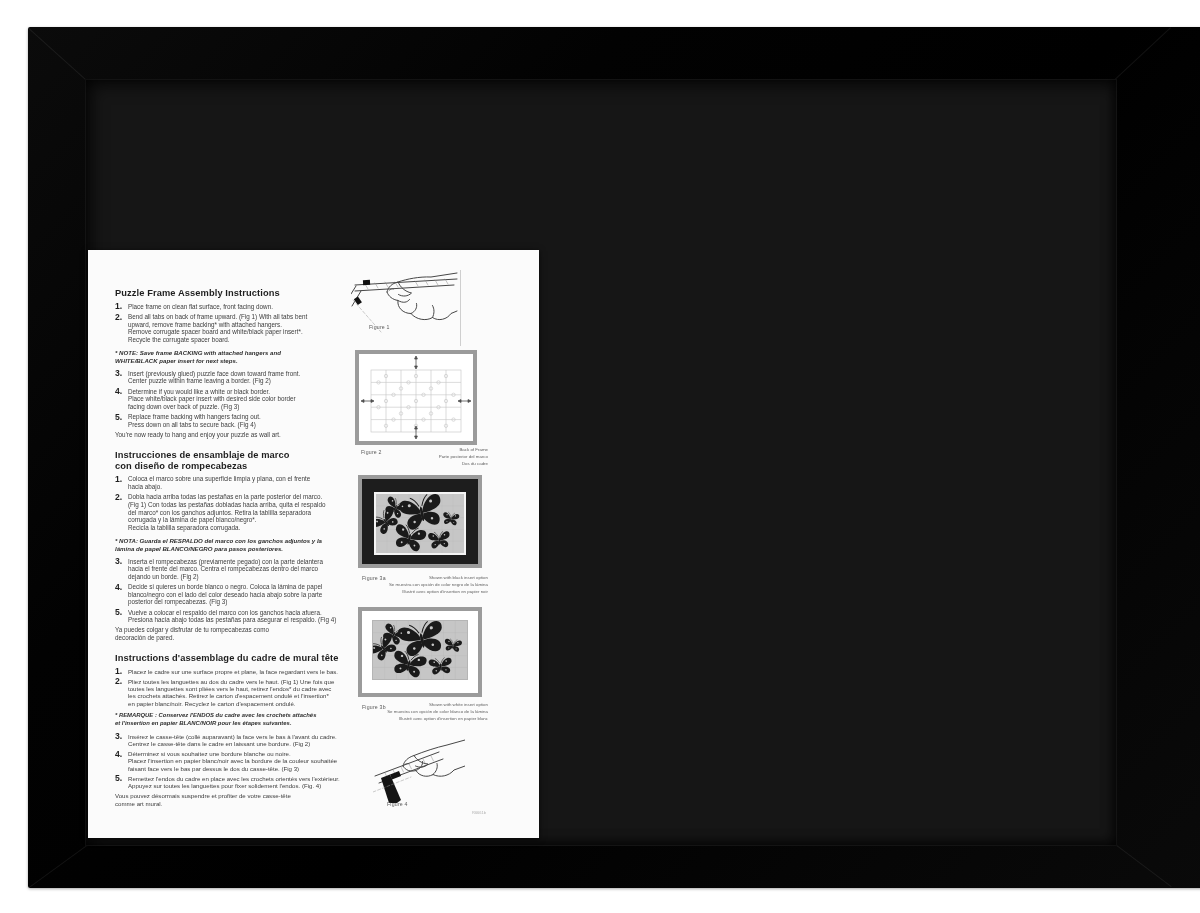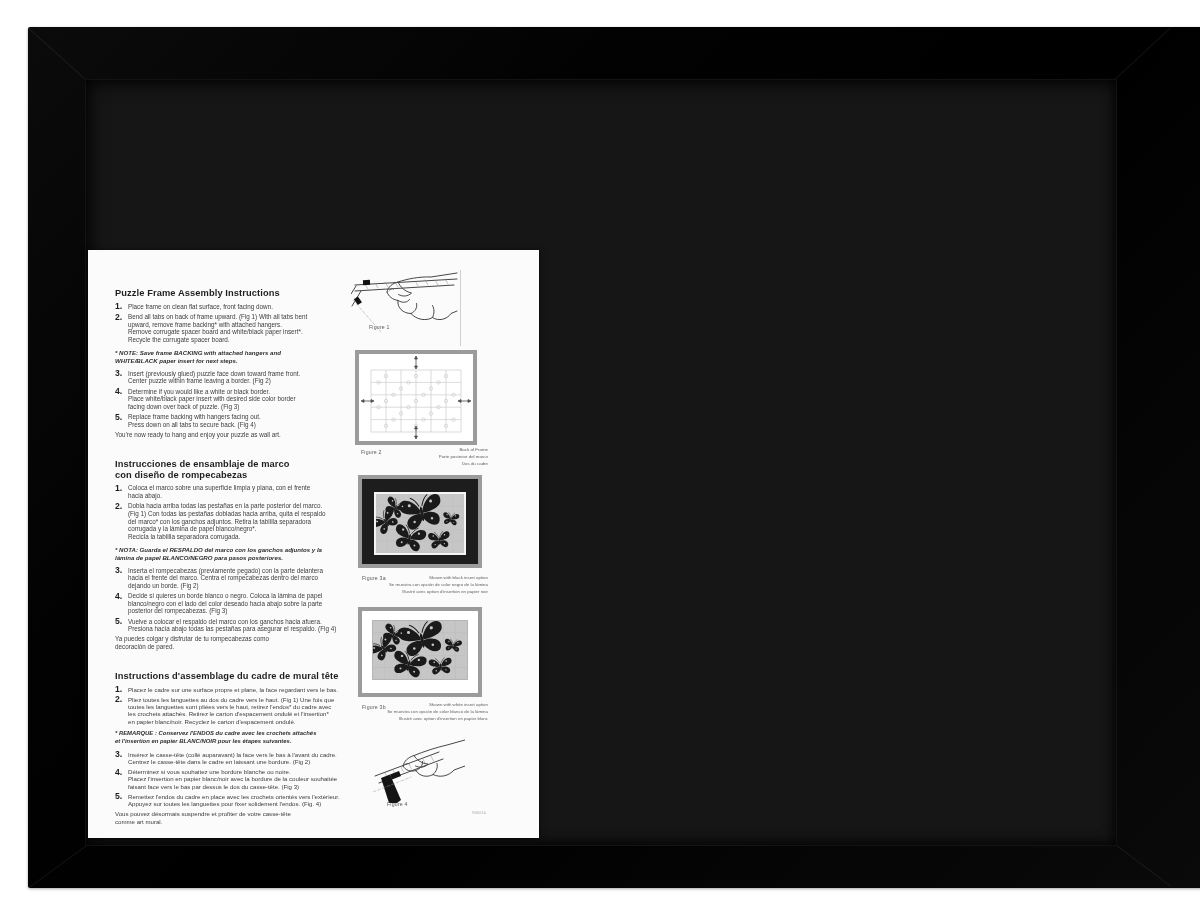--- a/index.html
+++ b/index.html
@@ -16,21 +16,21 @@
   .miter.br{left:1143px;top:860px;width:69px;transform:rotate(217deg);}
   .opening{position:absolute;left:57px;top:52px;width:1032px;height:767px;background:#161616;
            box-shadow:inset 0 0 0 1px rgba(255,255,255,.05), inset 4px 4px 18px rgba(0,0,0,.85),
                       inset -3px -3px 12px rgba(0,0,0,.7);}
   
   .sheet{position:absolute;left:3px;top:171px;width:451px;height:588px;background:#fbfbfb;
          box-shadow:0 1px 6px rgba(0,0,0,.65);color:#3c3c3c;}
   .col-text{position:absolute;left:27px;top:38px;width:248px;}
   .ml{white-space:pre-line;}
   .sec-head{font-size:9.3px;font-weight:700;color:#1f1f1f;line-height:1.18;margin:0 0 4px;letter-spacing:.1px;}
-  .sec-head.gap{margin-top:20px;}
+  .sec-head.gap{margin-top:11px;}
   .step{position:relative;padding-left:13px;margin:0 0 2.5px;font-size:6.3px;line-height:1.22;}
   .step .num{position:absolute;left:0;top:-1.5px;font-size:8.6px;font-weight:700;color:#1f1f1f;}
   .note{font-size:6.1px;font-weight:700;font-style:italic;line-height:1.3;margin:5px 0 5px;color:#2e2e2e;}
   .closing{font-size:6.3px;line-height:1.22;margin:2px 0 0;}
   .sec-fr .step,.sec-fr .closing{font-size:6.1px;width:266px;}
   .sec-fr .note{font-size:5.9px;}
   
   .fig{position:absolute;}
   .fig-label{position:absolute;font-size:5.2px;color:#5a5a5a;letter-spacing:.2px;}
   .fig-cap{position:absolute;text-align:right;font-size:4.4px;line-height:1.55;color:#5f5f5f;}

